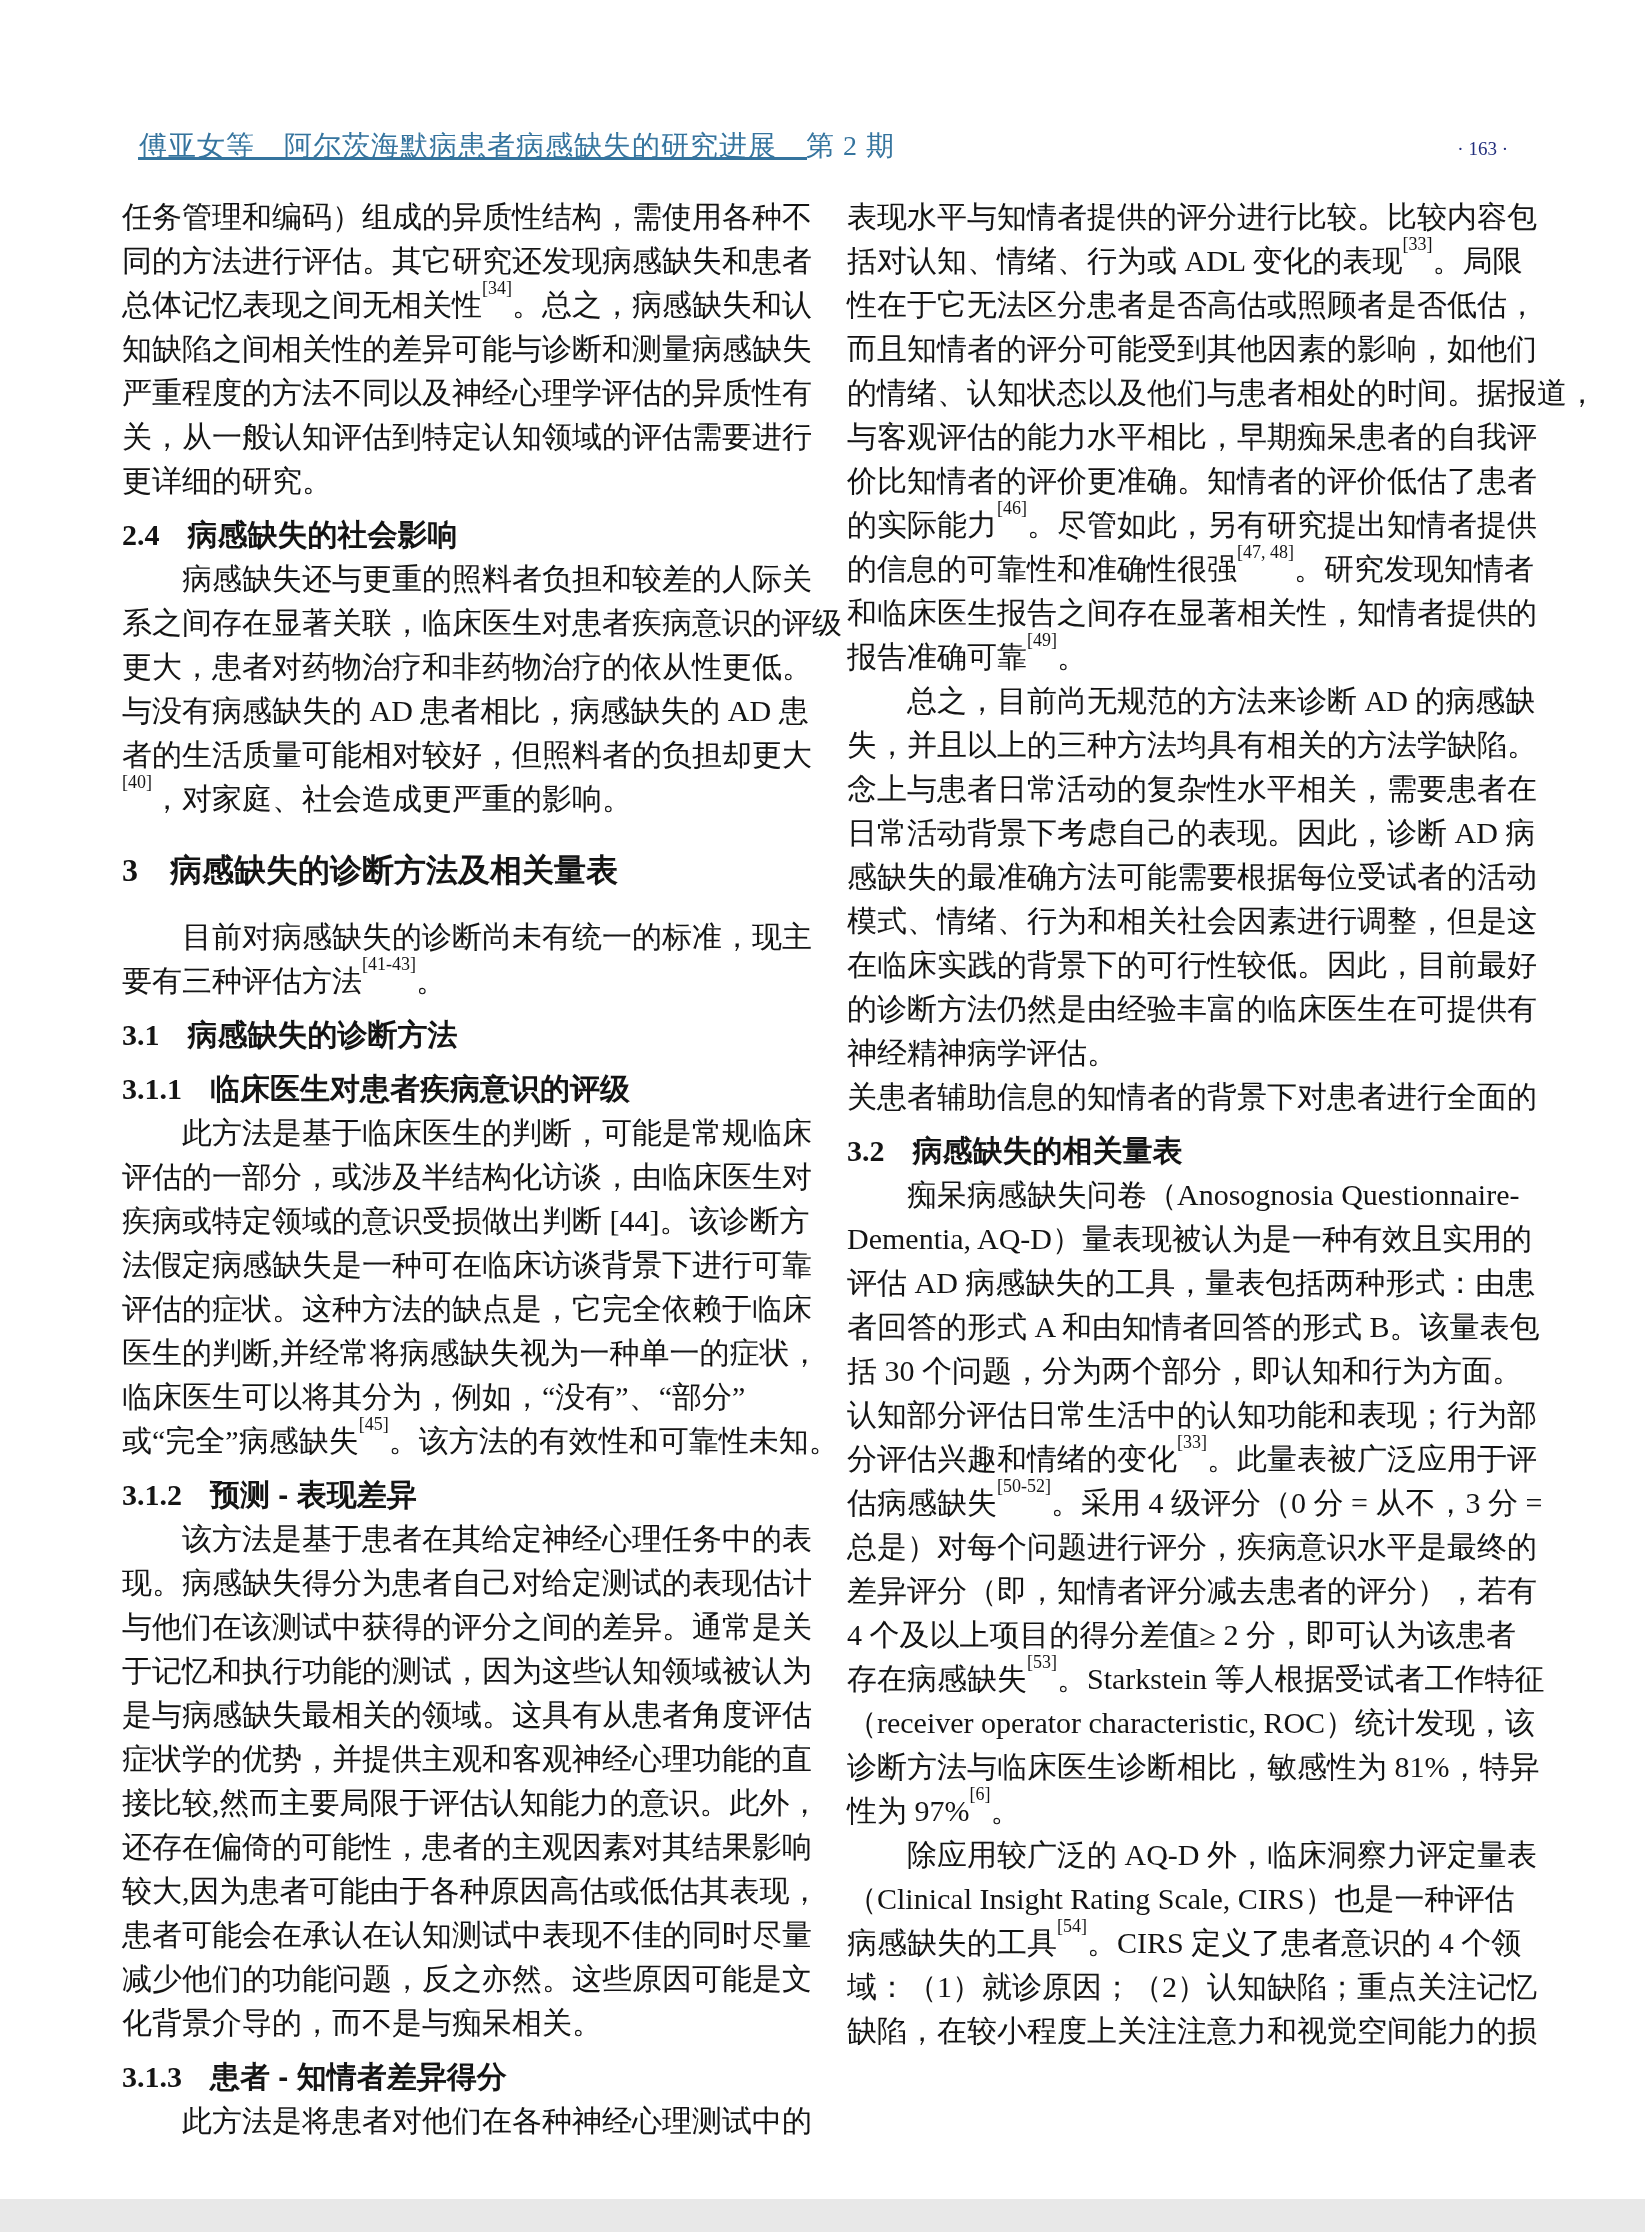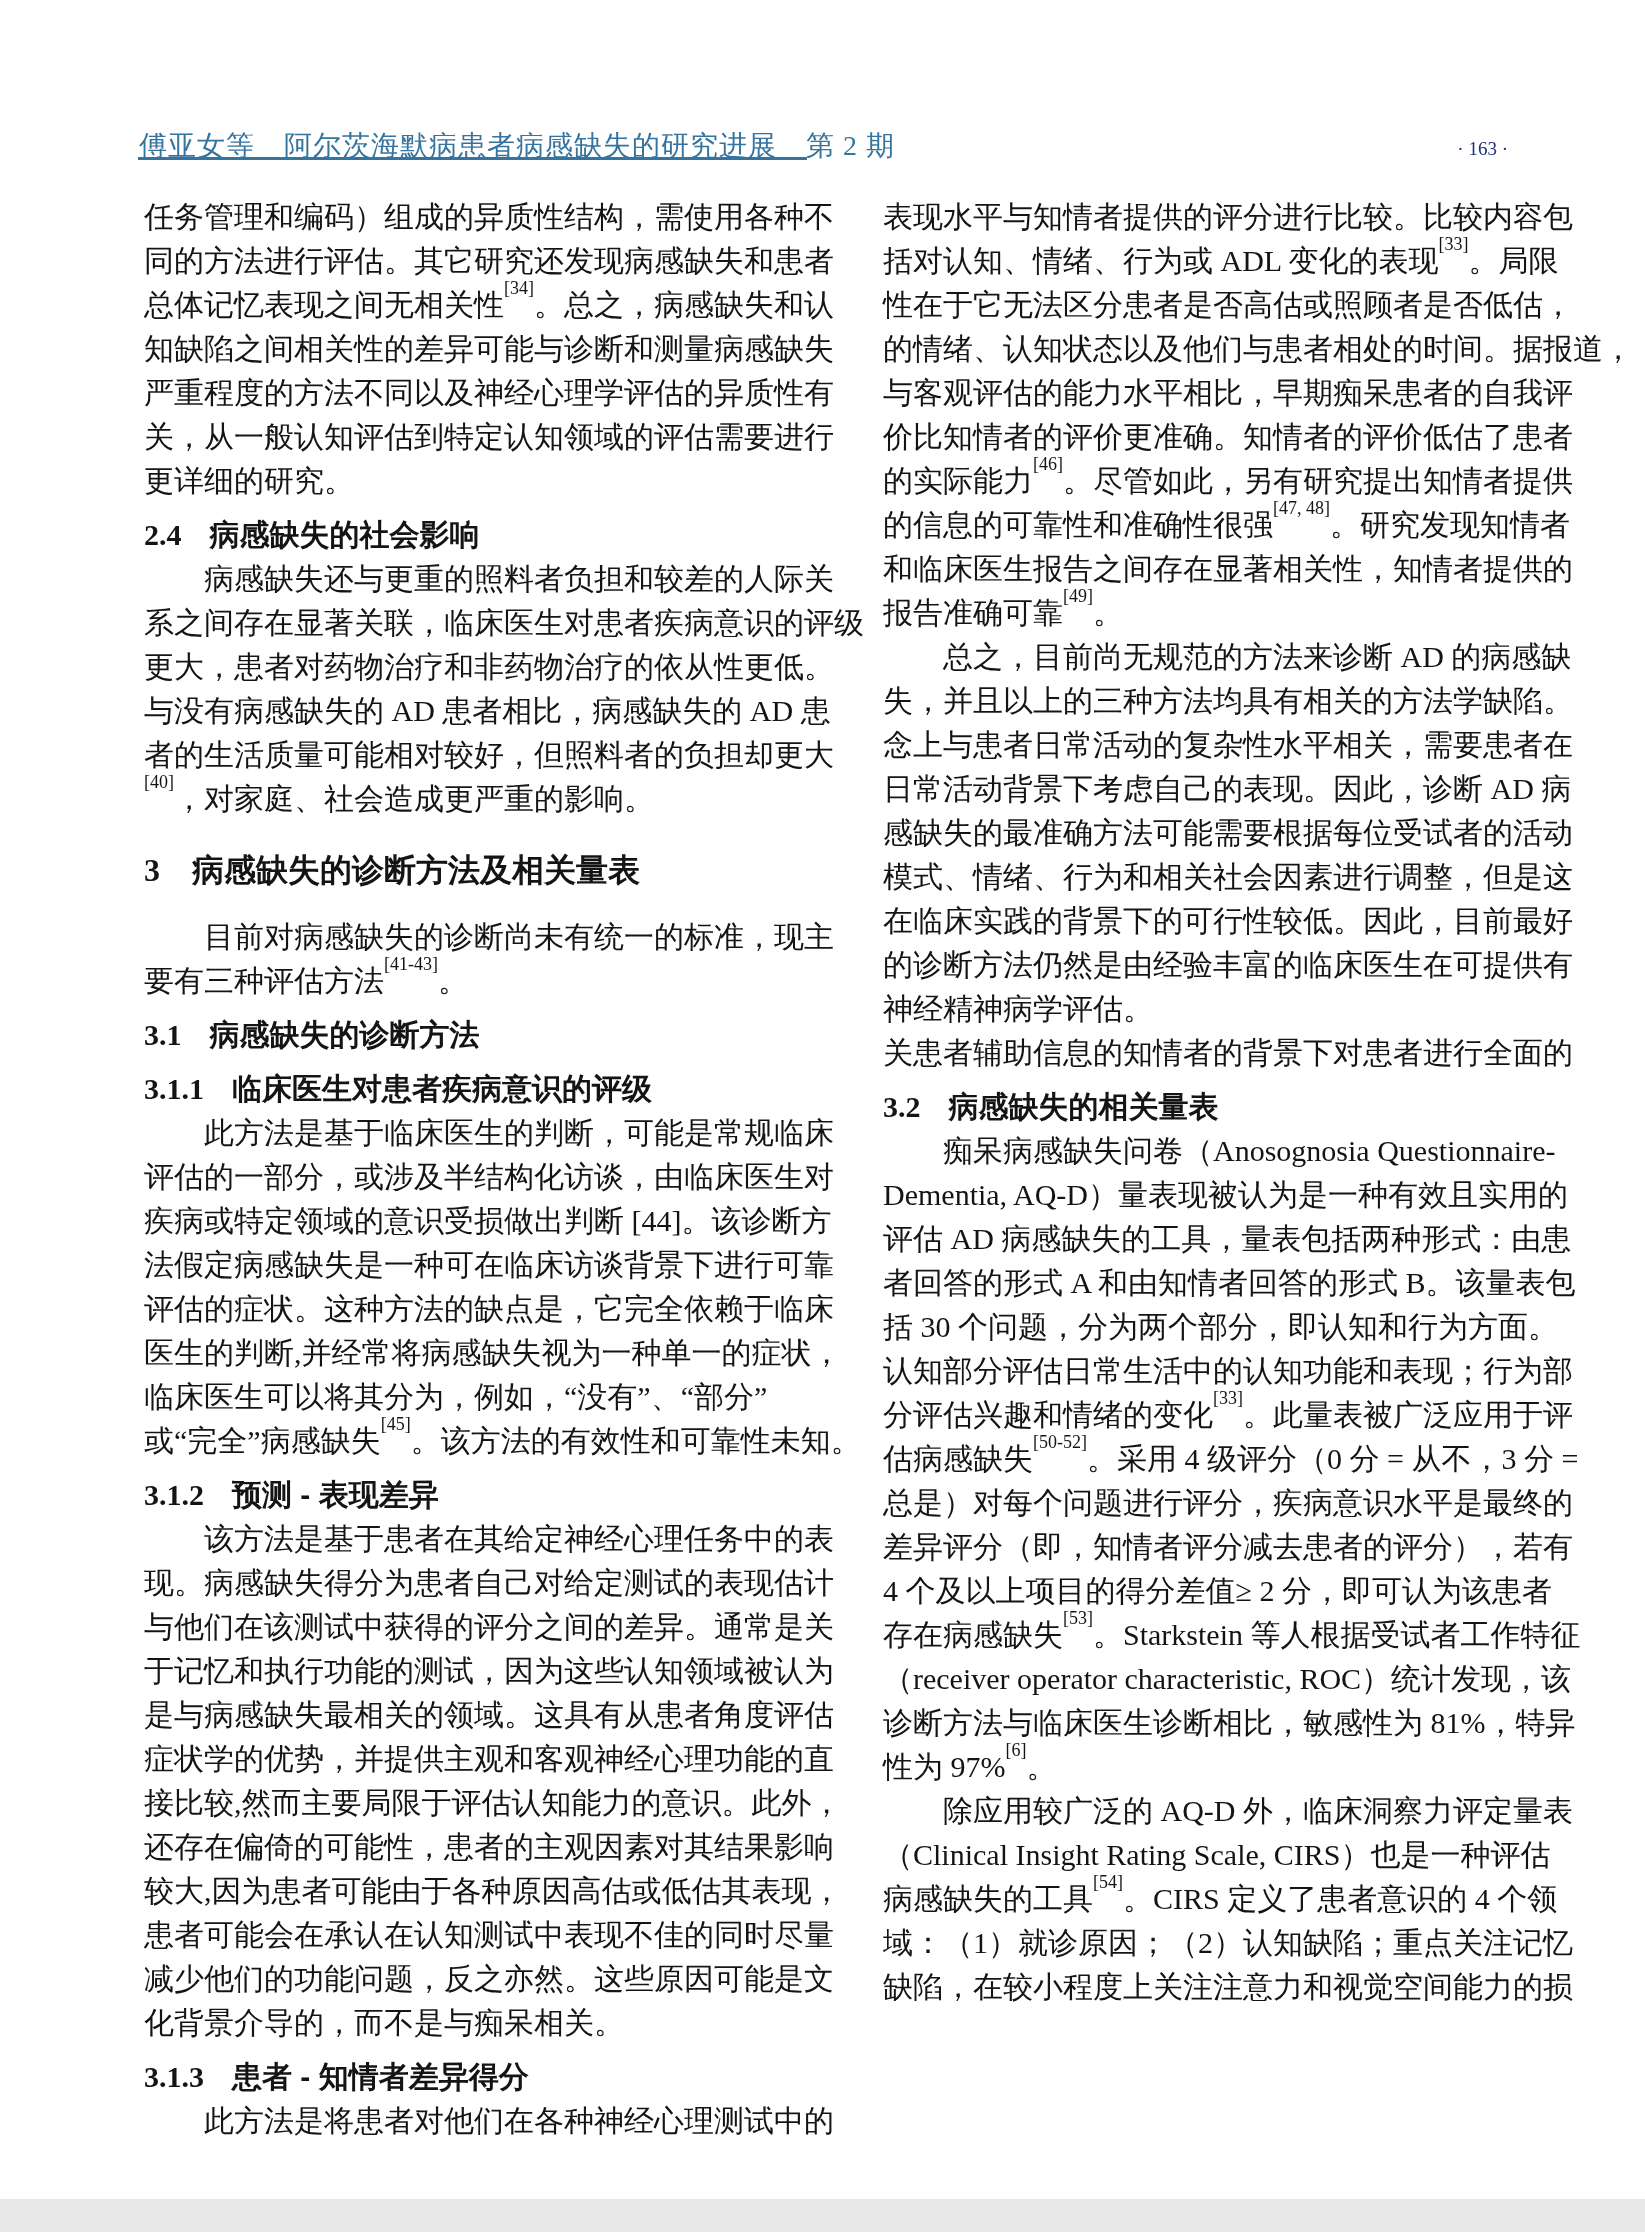--- a/index.html
+++ b/index.html
@@ -29,23 +29,23 @@
     white-space:nowrap;
   }
   .header-rule{
     position:absolute;
     left:138px;top:157px;
     width:669px;height:3px;
     background:var(--accent,#35749E);
   }
   .cols{
     position:absolute;
-    left:144px;top:195px;
+    left:122px;top:195px;
     display:flex;
-    gap:52px;
+    gap:38px;
   }
   .col{width:687px;}
   .line{
     font-size:30px;
     line-height:44px;
     white-space:nowrap;
     text-align:left;
   }
   .line.pi{text-indent:60px;}
   .line.h2{
@@ -126,20 +126,21 @@
         <div class="line p">患者可能会在承认在认知测试中表现不佳的同时尽量</div>
         <div class="line p">减少他们的功能问题，反之亦然。这些原因可能是文</div>
         <div class="line p">化背景介导的，而不是与痴呆相关。</div>
         <div class="line h2"><span class="hnum">3.1.3</span><span class="htitle">患者 - 知情者差异得分</span></div>
         <div class="line pi">此方法是将患者对他们在各种神经心理测试中的</div>
       </div>
     <div class="col" id="col-right">
         <div class="line p">表现水平与知情者提供的评分进行比较。比较内容包</div>
         <div class="line p">括对认知、情绪、行为或 ADL 变化的表现<sup class="cite">[33]</sup>。局限</div>
         <div class="line p">性在于它无法区分患者是否高估或照顾者是否低估，</div>
+        <div class="line p">而且知情者的评分可能受到其他因素的影响，如他们</div>
         <div class="line p">的情绪、认知状态以及他们与患者相处的时间。据报道，</div>
         <div class="line p">与客观评估的能力水平相比，早期痴呆患者的自我评</div>
         <div class="line p">价比知情者的评价更准确。知情者的评价低估了患者</div>
         <div class="line p">的实际能力<sup class="cite">[46]</sup>。尽管如此，另有研究提出知情者提供</div>
         <div class="line p">的信息的可靠性和准确性很强<sup class="cite">[47, 48]</sup>。研究发现知情者</div>
         <div class="line p">和临床医生报告之间存在显著相关性，知情者提供的</div>
         <div class="line p">报告准确可靠<sup class="cite">[49]</sup>。</div>
         <div class="line pi">总之，目前尚无规范的方法来诊断 AD 的病感缺</div>
         <div class="line p">失，并且以上的三种方法均具有相关的方法学缺陷。</div>
         <div class="line p">念上与患者日常活动的复杂性水平相关，需要患者在</div>

